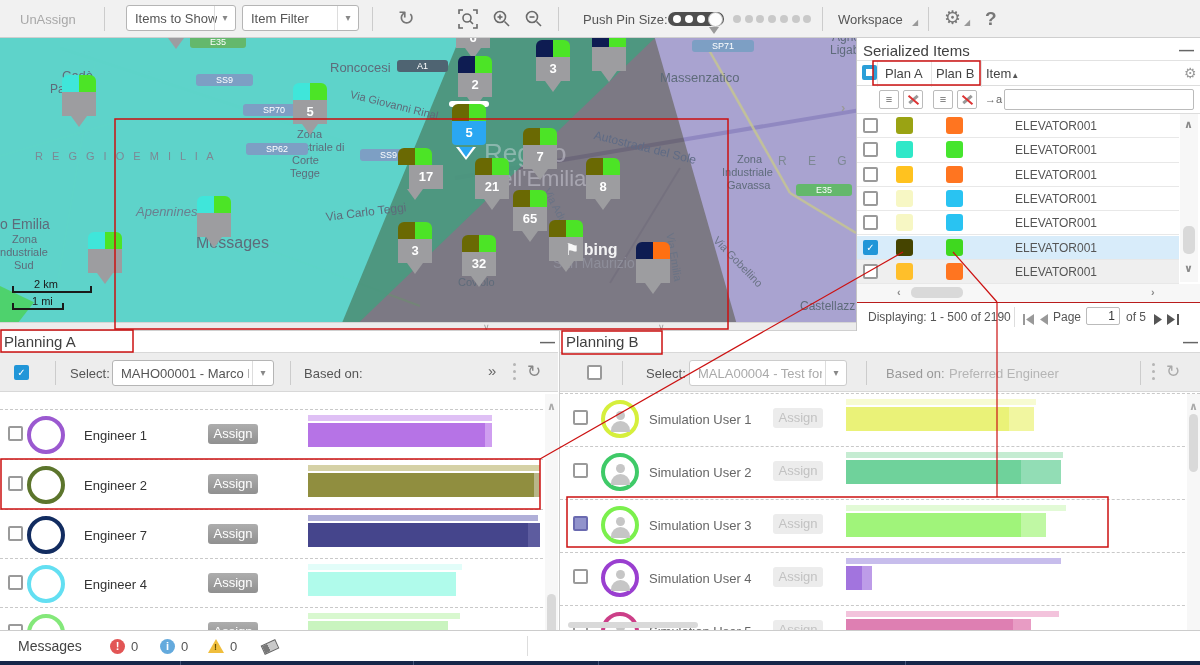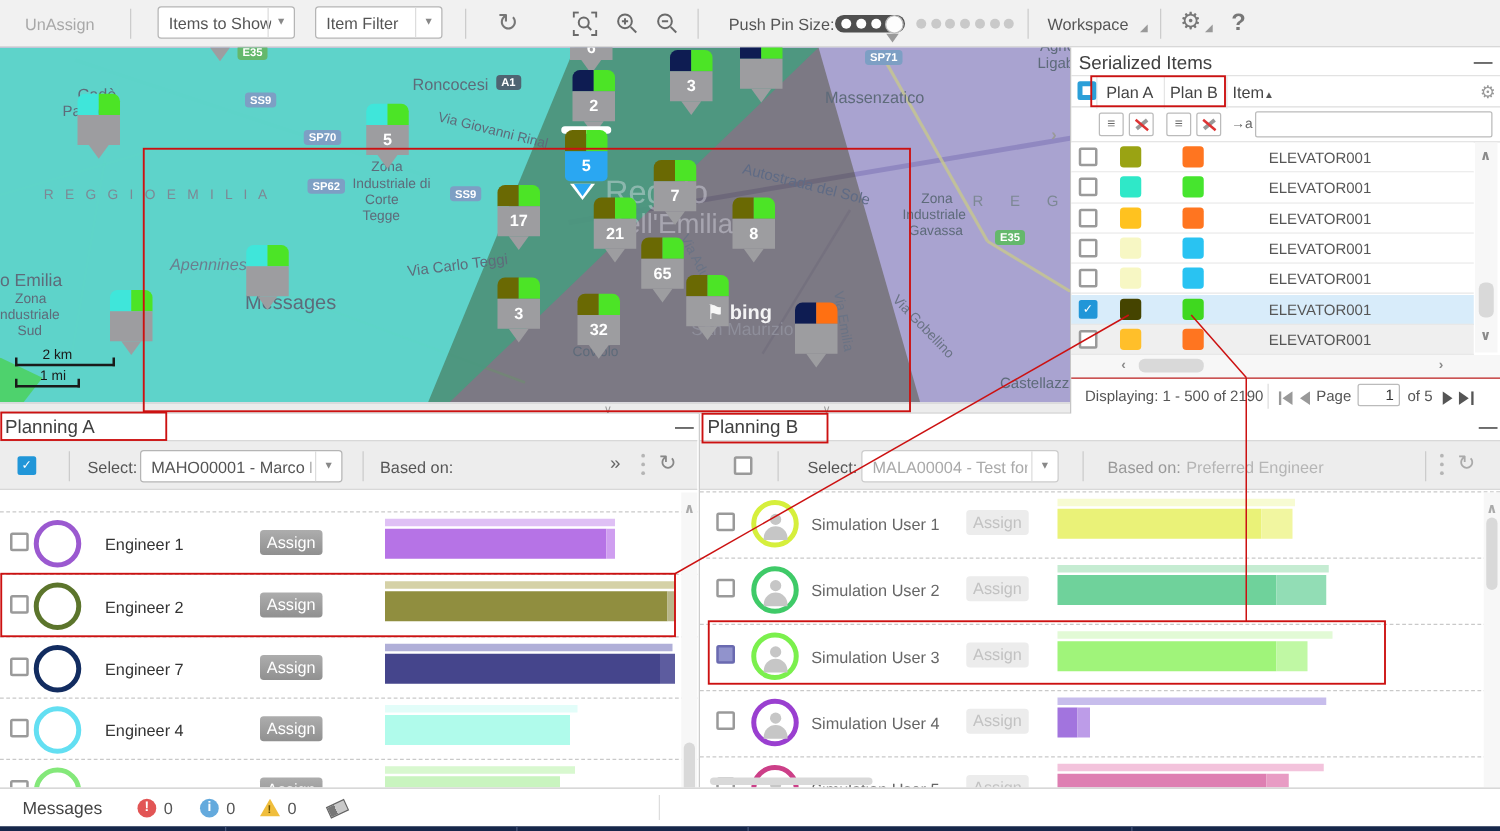--- a/index.html
+++ b/index.html
@@ -20,21 +20,21 @@
   .sthumb{width:13px;height:13px;border-radius:50%;background:#fdfdfd;border:1px solid #bbb;top:12px;}
   .sptr{width:0;height:0;border-left:5px solid transparent;border-right:5px solid transparent;border-top:7px solid #9a9a9a;top:27px;}
   .corner{color:#999;font-size:8px;}
   
   #map{left:0;top:38px;width:856px;height:284px;overflow:hidden;background:#a9a3d0;}
   .ovl{position:absolute;left:0;top:0;width:100%;height:100%;}
   #teal{background:#58d6c9;opacity:.93;clip-path:polygon(0 0,76.5% 0,42% 100%,0 100%);}
   #wedge{background:rgba(52,52,8,.38);clip-path:polygon(53.7% 0,76.5% 0,86% 100%,40% 100%);}
   #greenpatch{left:0;top:248px;width:34px;height:36px;background:#49d14d;opacity:.75;clip-path:polygon(0 0,100% 45%,55% 100%,0 100%);}
   .mlabel{color:#5e6b7a;white-space:nowrap;z-index:2;}
-  .shield{z-index:2;color:#fff;font-size:9px;font-weight:bold;border-radius:3px;padding:1px 4px;}
+  .shield{z-index:2;color:#fff;font-size:9px;font-weight:normal;border-radius:3px;padding:1px 20px;}
   .shield.blue{background:#7d9fc4;}
   .shield.green{background:#64b86c;}
   .shield.dark{background:#4f6472;}
   .ptip{position:absolute;width:0;height:0;border-left:8px solid transparent;border-right:8px solid transparent;border-top:11px solid #9d9da0;}
   #bing{z-index:7;color:#fff;font-size:16px;font-weight:bold;opacity:.92;}
   #copyr{z-index:7;font-size:10.5px;color:#3a3a3a;white-space:nowrap;}
   #copyr a{color:#2aa0f0;text-decoration:underline;}
   .scale{z-index:7;font-size:11px;color:#1a1a1a;}
   .sbar{border-left:2px solid #1a1a1a;border-right:2px solid #1a1a1a;border-bottom:2px solid #1a1a1a;height:5px;}
   #map-splitter{left:0;top:322px;width:856px;height:9px;background:#ececec;border-top:1px solid #d5d5d5;border-bottom:1px solid #d0d0d0;box-sizing:border-box;}
@@ -87,21 +87,21 @@
 </head>
 <body>
 
 <div id="toolbar" class="abs">
   <div class="abs tlabel dis" style="left:20px">UnAssign</div>
   <div class="abs tdiv" style="left:104px"></div>
   <div class="abs dd" style="left:126px;width:110px">
     <span class="ddtxt">Items to Show</span>
     <span class="ddcar">▾</span>
   </div>
-  <div class="abs dd" style="left:252px;width:102px">
+  <div class="abs dd" style="left:242px;width:117px">
     <span class="ddtxt">Item Filter</span>
     <span class="ddcar">▾</span>
   </div>
   <div class="abs tdiv" style="left:372px"></div>
   <div class="abs icbtn" style="left:398px">↻</div>
   <div class="abs" style="left:458px;top:9px">
     <svg width="20" height="20" viewBox="0 0 20 20">
         <g stroke="#6a6a6a" stroke-width="1.6" fill="none">
       <path d="M1 5 V1 H5"></path>
           <path d="M15 1 H19 V5"></path>
@@ -256,21 +256,21 @@
       </div>
       <div style="position: absolute; left: 592px; top: -8px; z-index: 5;">
         <div style="position: absolute; left: 0px; top: 0px; width: 17px; height: 17px; background: rgb(14, 28, 82); border-top-left-radius: 6px;"></div>
         <div style="position: absolute; left: 17px; top: 0px; width: 17px; height: 17px; background: rgb(76, 228, 38); border-top-right-radius: 6px;"></div>
         <div style="position: absolute; left: 0px; top: 17px; width: 34px; height: 24px; line-height: 24px; background: rgb(157, 157, 160); color: rgb(255, 255, 255); font-weight: bold; font-size: 13px; text-align: center; border-bottom-left-radius: 0px; border-bottom-right-radius: 0px;"></div>
         <div class="abs ptip" style="position: absolute; left: 9px; top: 41px;"></div>
       </div>
       <div style="position: absolute; left: 398px; top: 110px; z-index: 5;">
         <div style="position: absolute; left: 0px; top: 0px; width: 17px; height: 17px; background: rgb(106, 105, 3); border-top-left-radius: 6px;"></div>
         <div style="position: absolute; left: 17px; top: 0px; width: 17px; height: 17px; background: rgb(76, 228, 38); border-top-right-radius: 6px;"></div>
-        <div style="position: absolute; left: 0px; top: 17px; width: 34px; height: 24px; line-height: 24px; background: rgb(157, 157, 160); color: rgb(255, 255, 255); font-weight: bold; font-size: 13px; text-align: center; border-bottom-left-radius: 0px; border-bottom-right-radius: 0px;">17</div>
+        <div style="position: absolute; left: 11px; top: 17px; width: 34px; height: 24px; line-height: 24px; background: rgb(157, 157, 160); color: rgb(255, 255, 255); font-weight: bold; font-size: 13px; text-align: center; border-bottom-left-radius: 0px; border-bottom-right-radius: 0px;">17</div>
         <div class="abs ptip" style="position: absolute; left: 9px; top: 41px;"></div>
       </div>
       <div style="position: absolute; left: 523px; top: 90px; z-index: 5;">
         <div style="position: absolute; left: 0px; top: 0px; width: 17px; height: 17px; background: rgb(106, 105, 3); border-top-left-radius: 6px;"></div>
         <div style="position: absolute; left: 17px; top: 0px; width: 17px; height: 17px; background: rgb(76, 228, 38); border-top-right-radius: 6px;"></div>
         <div style="position: absolute; left: 0px; top: 17px; width: 34px; height: 24px; line-height: 24px; background: rgb(157, 157, 160); color: rgb(255, 255, 255); font-weight: bold; font-size: 13px; text-align: center; border-bottom-left-radius: 0px; border-bottom-right-radius: 0px;">7</div>
         <div class="abs ptip" style="position: absolute; left: 9px; top: 41px;"></div>
       </div>
       <div style="position: absolute; left: 475px; top: 120px; z-index: 5;">
         <div style="position: absolute; left: 0px; top: 0px; width: 17px; height: 17px; background: rgb(106, 105, 3); border-top-left-radius: 6px;"></div>

